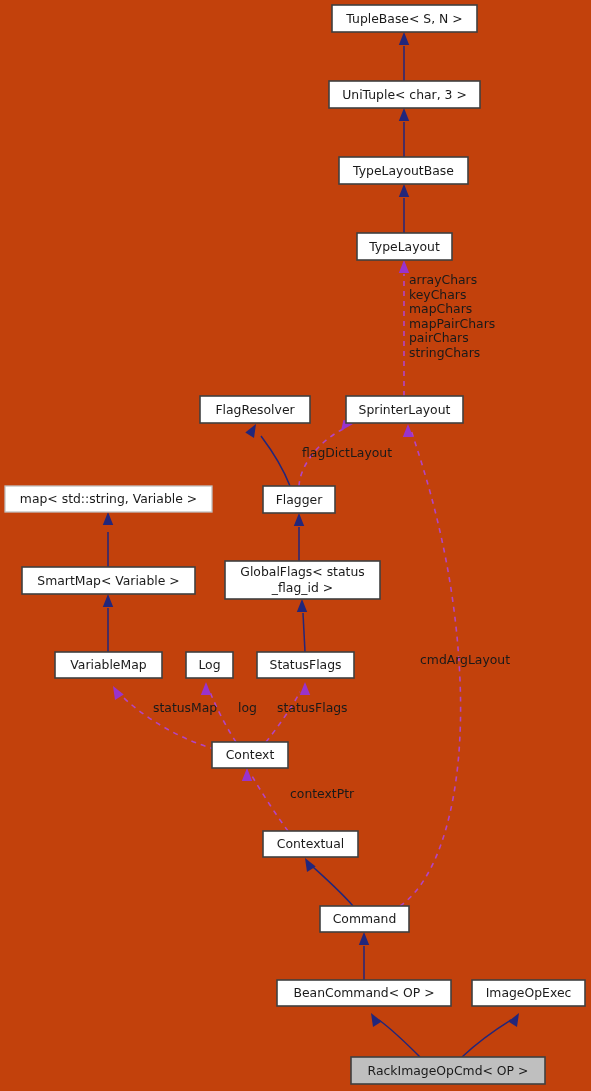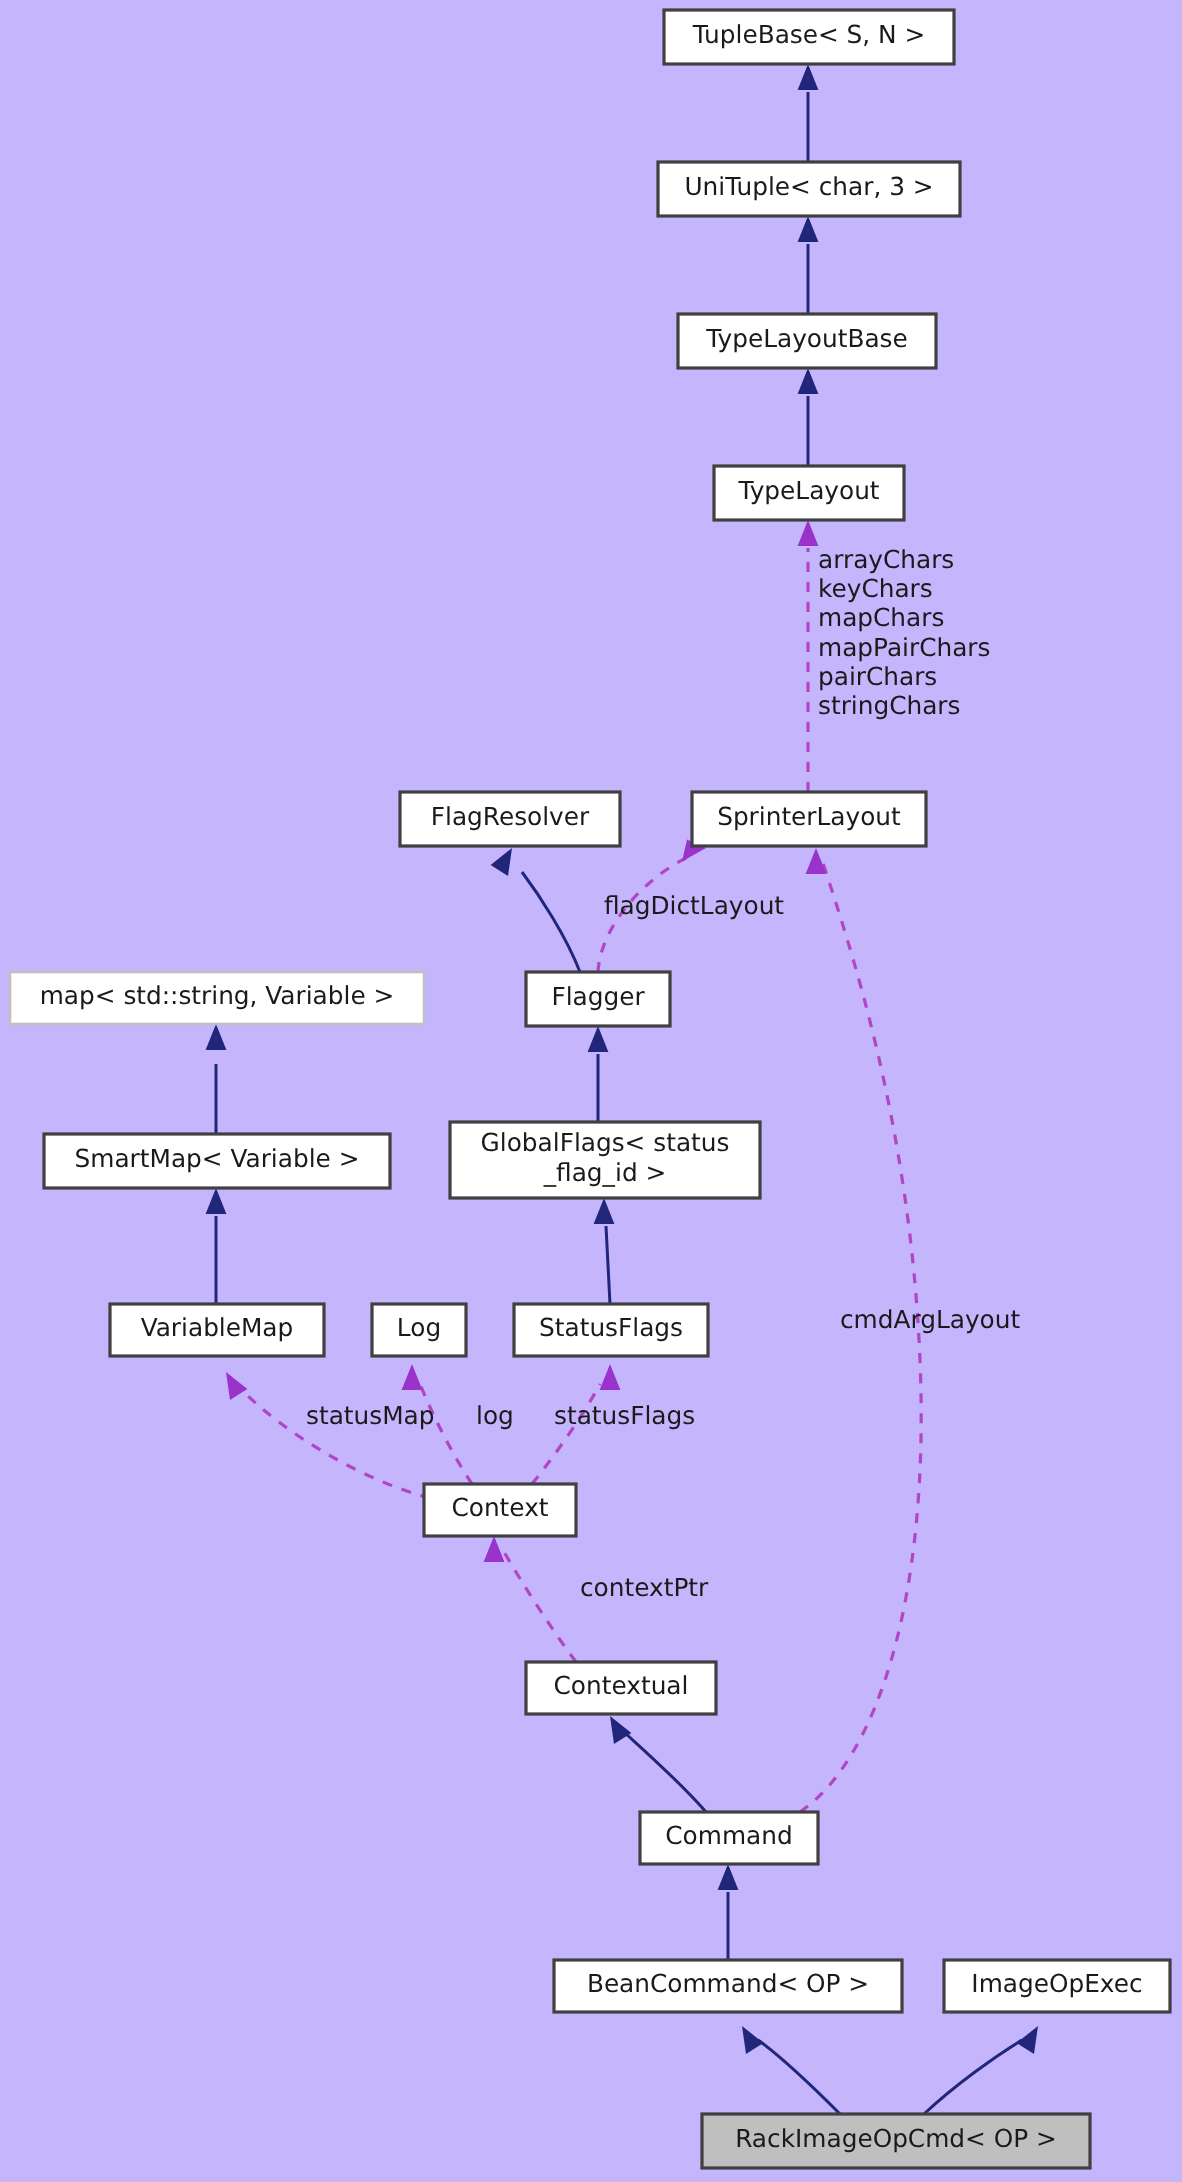--- a/index.html
+++ b/index.html
@@ -10,21 +10,21 @@
   body {
     width: 591px;
     height: 1091px;
     font-family: "DejaVu Sans", sans-serif;
     overflow: hidden;
   }
   #graph-root {
     position: relative;
     width: 591px;
     height: 1091px;
-    background: #c4b5fd;
+    background: #c2410c;
   }
   svg#graph-svg {
     position: absolute;
     left: 0;
     top: 0;
     width: 591px;
     height: 1091px;
     display: block;
   }
   .node-box {

